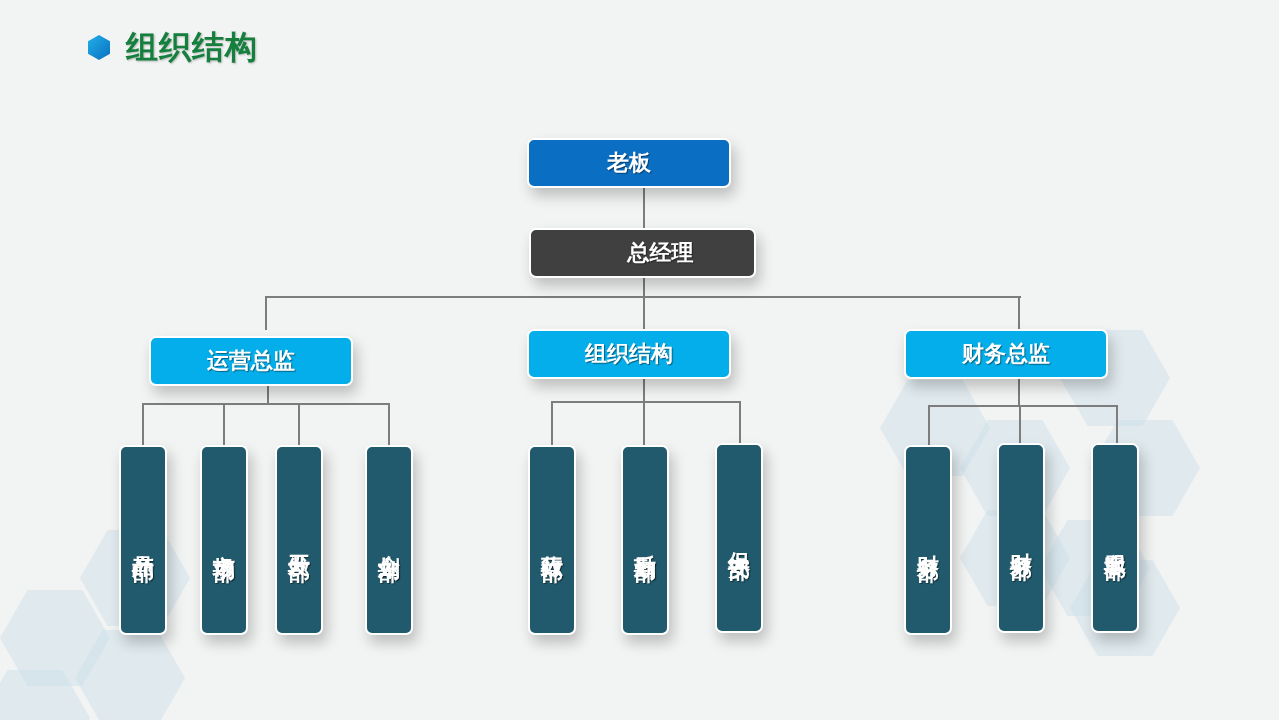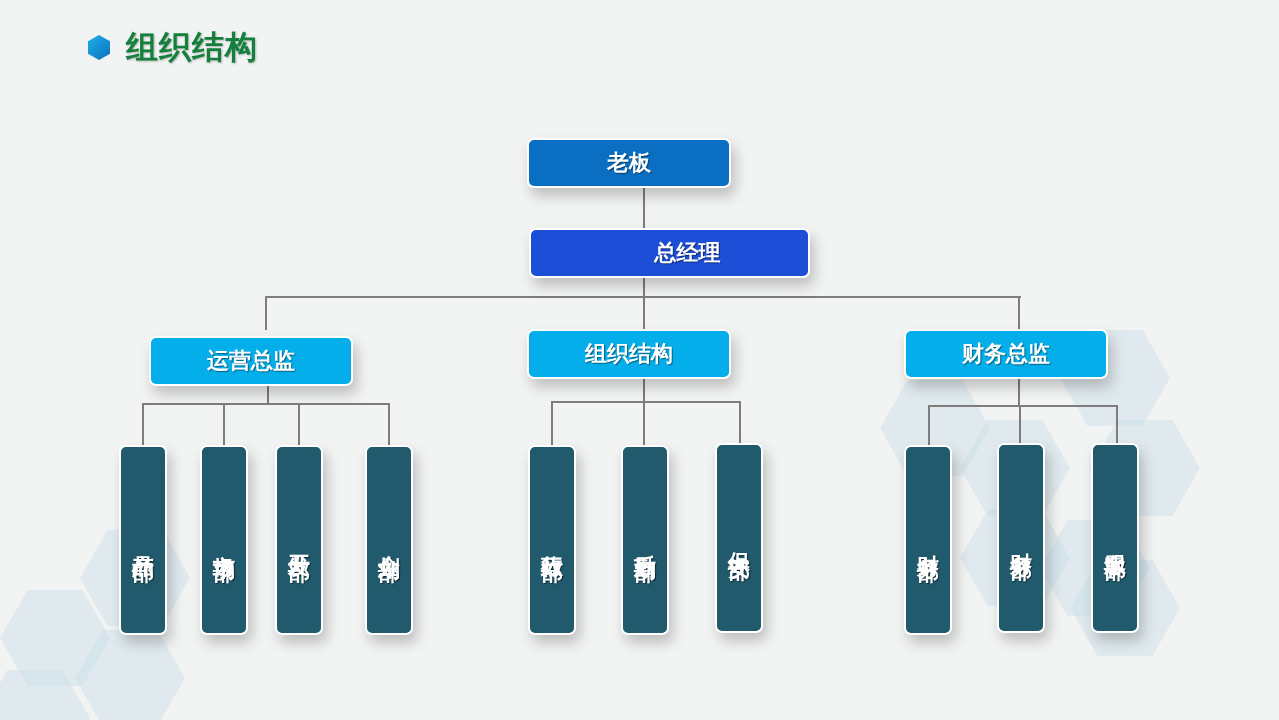--- a/index.html
+++ b/index.html
@@ -64,21 +64,21 @@
   <div class="line" style="left:1018px;top:378px;width:2px;height:28px;"></div>
   <div class="line" style="left:928px;top:405px;width:190px;height:2px;"></div>
   <div class="line" style="left:928px;top:405px;width:2px;height:42px;"></div>
   <div class="line" style="left:1019px;top:405px;width:2px;height:42px;"></div>
   <div class="line" style="left:1116px;top:405px;width:2px;height:42px;"></div>
 </div>
 
 <div class="box hbox" style="left:527px;top:138px;background:#0a6fc2;">
     <span>老板</span>
   </div>
-<div class="box hbox" style="left:529px;top:228px;width:281px;background:#1d4ed8;padding-left:36px;">
+<div class="box hbox" style="left:529px;top:228px;width:227px;background:#404040;padding-left:36px;">
     <span>总经理</span>
   </div>
 
 <div class="box hbox" style="left:149px;top:336px;background:#04aeea;">
     <span>运营总监</span>
   </div>
 <div class="box hbox" style="left:527px;top:329px;background:#04aeea;">
     <span>组织结构</span>
   </div>
 <div class="box hbox" style="left:904px;top:329px;background:#04aeea;">

